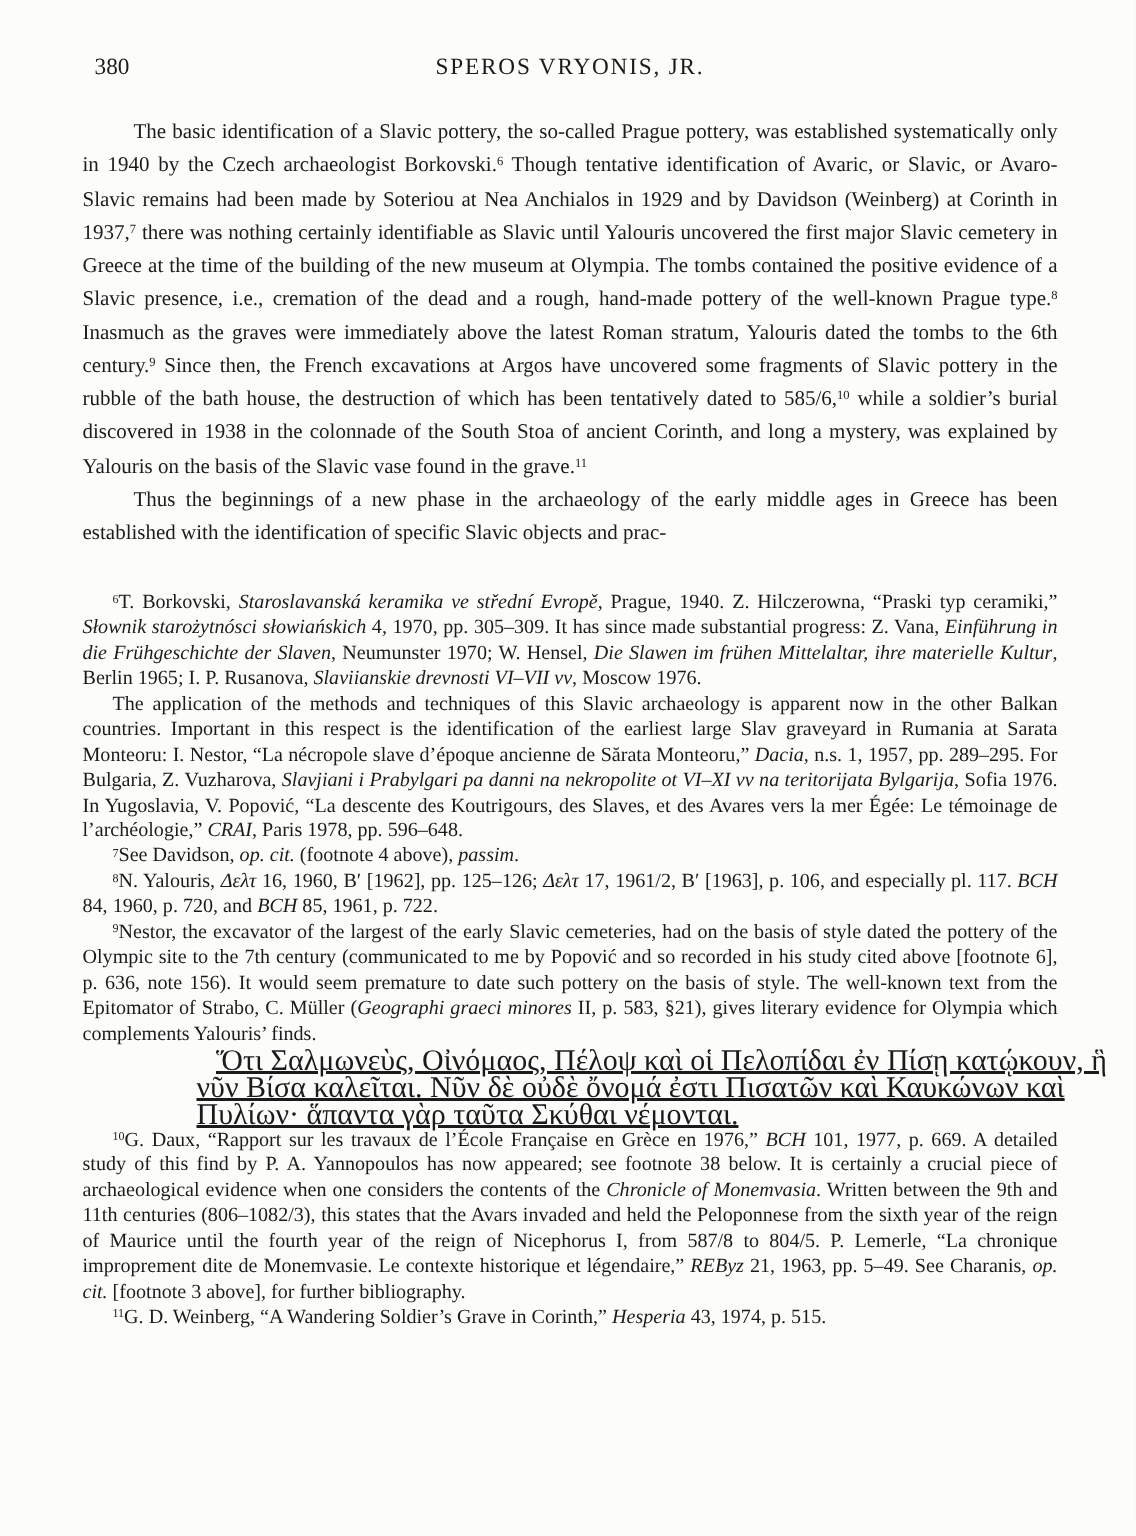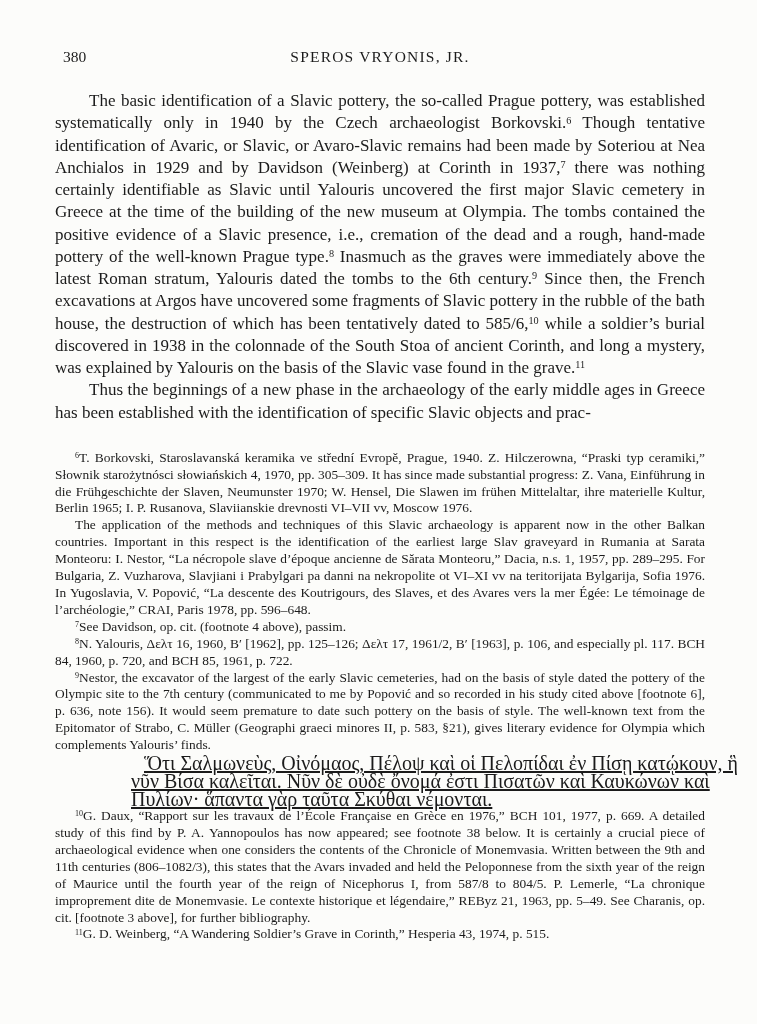--- a/index.html
+++ b/index.html
@@ -8,42 +8,42 @@
     background: #f6f6f3;
   }
   .page {
     position: relative;
     width: 757px;
     height: 1024px;
     margin: 0 auto;
     background: #fcfcfa;
     color: #1b1b1b;
     font-family: "Liberation Serif", "DejaVu Serif", serif;
-    padding: 48px 52px 0 55px;
+    padding: 36px 52px 0 55px;
     box-sizing: border-box;
     overflow: hidden;
   }
   .running-header {
     position: relative;
     height: 21px;
     text-align: center;
     font-size: 15.5px;
     letter-spacing: 1.2px;
     margin-bottom: 21px;
   }
   .pagenum {
     position: absolute;
     left: 8px;
     top: 0;
     letter-spacing: 0;
     font-size: 15.5px;
   }
   .body-text p {
     margin: 0;
-    font-size: 17px;
+    font-size: 14px;
     line-height: 22.25px;
     text-align: justify;
     text-indent: 34px;
   }
   sup {
     font-size: 0.6em;
     vertical-align: baseline;
     position: relative;
     top: -0.45em;
     line-height: 0;
@@ -51,21 +51,21 @@
   .footnotes {
     margin-top: 26px;
     font-size: 13.4px;
     line-height: 16.9px;
   }
   .fn {
     margin: 0;
     text-align: justify;
     text-indent: 20px;
   }
-  .it { }
+  .it { font-style: italic; }
   .greek {
     margin-left: 76px;
     margin-right: 48px;
     font-size: 20px;
     line-height: 18px;
     text-decoration: underline;
   }
   .gl { white-space: nowrap; }
   .g1 { text-indent: 13px; }
 </style>

